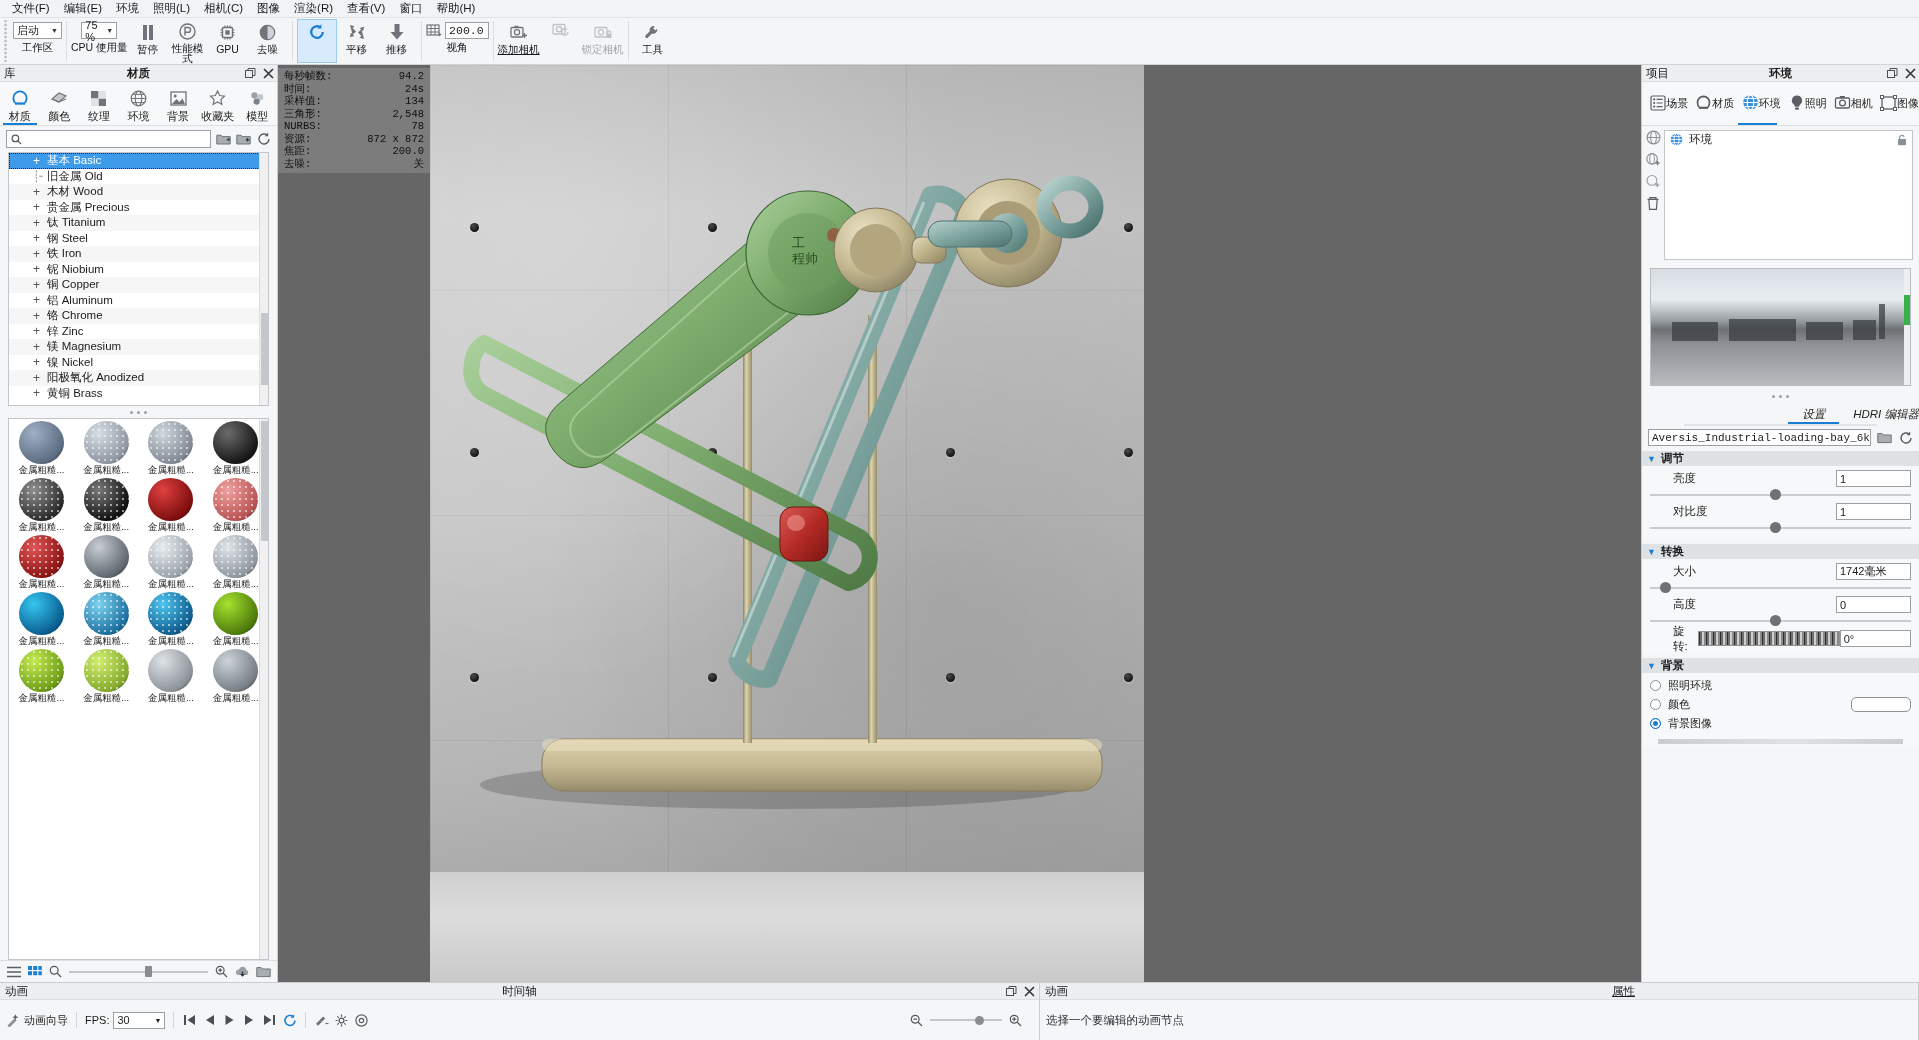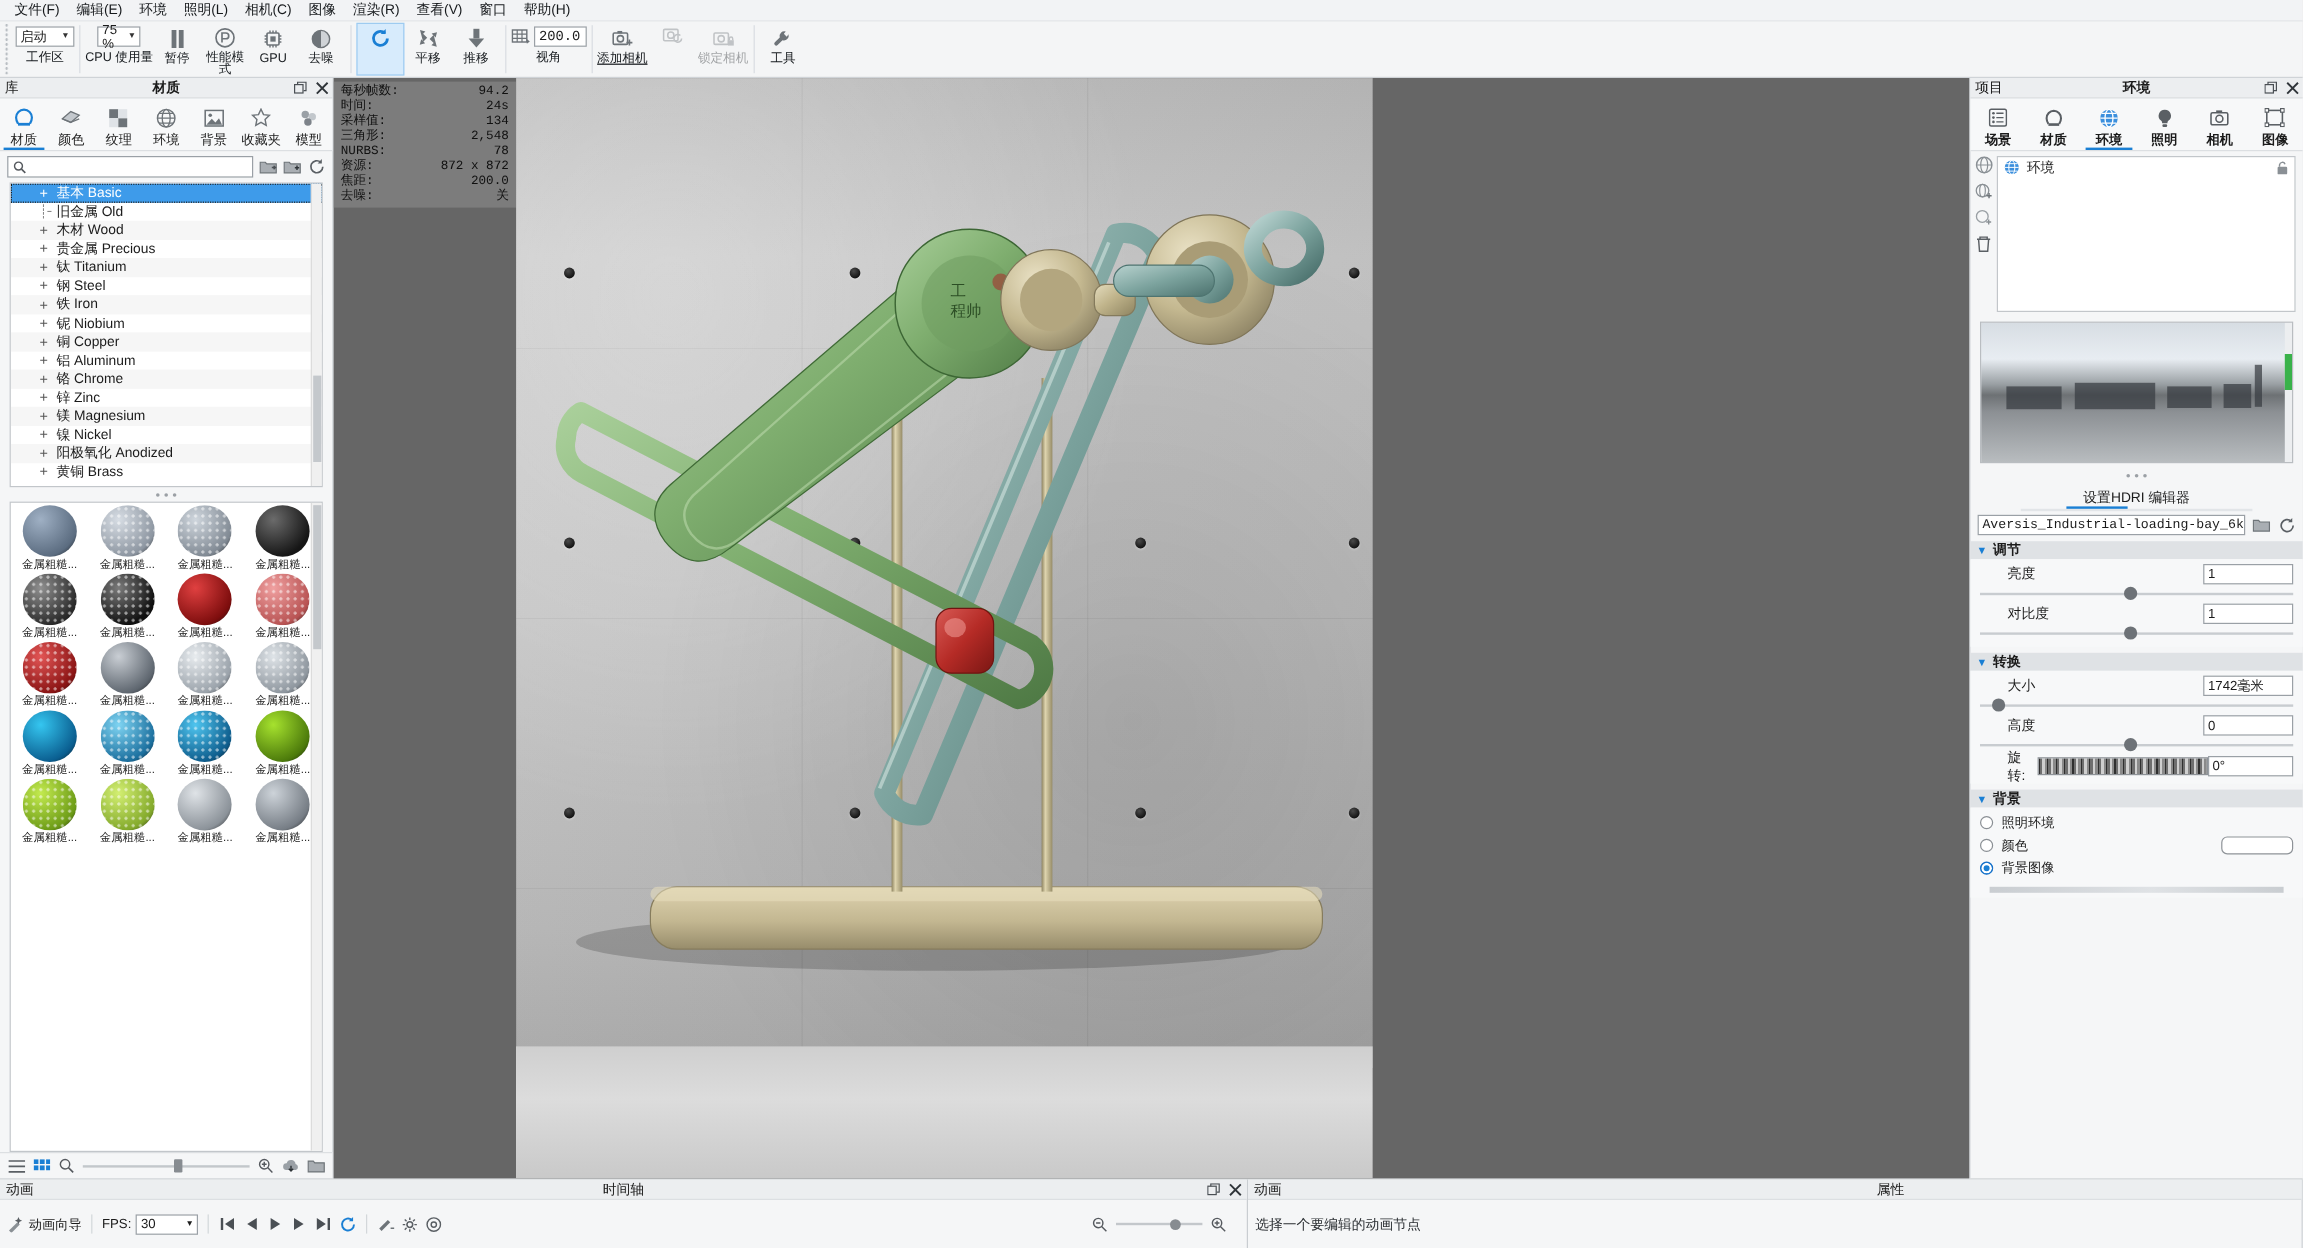--- a/index.html
+++ b/index.html
@@ -120,35 +120,35 @@
     box-shadow:0 1px 2px rgba(255,255,255,.35);}
   .stats{position:absolute;left:0;top:3px;width:152px;background:rgba(128,128,128,.86);
     font-family:"Liberation Mono", monospace;font-size:10.5px;color:#101010;padding:2px 6px 3px 6px;}
   .stats .row{display:flex;justify-content:space-between;line-height:12.5px;}
   .stats .k{white-space:nowrap;}
   .stats .v{white-space:nowrap;}
 
   
   .project{width:278px;background:#f5f6f7;border-left:1px solid #c9cdd1;display:flex;flex-direction:column;min-height:0;}
   .proj-tabs{height:44px;display:flex;align-items:flex-end;background:#f7f8f9;border-bottom:1px solid #dcdfe2;}
-  .proj-tab{flex:1;display:flex;flex-direction:column;align-items:center;justify-content:flex-end;height:44px;padding-bottom:1px;position:relative;cursor:default;font-weight:bold;}
+  .proj-tab{flex:1;display:flex;flex-direction:row;align-items:center;justify-content:flex-end;height:44px;padding-bottom:1px;position:relative;cursor:default;}
   .proj-tab .ic{height:20px;display:flex;align-items:center;justify-content:center;}
   .proj-tab .lb{font-size:11px;margin-top:1px;}
   .proj-tab.sel::after{content:"";position:absolute;bottom:0;left:4px;right:4px;height:2px;background:#1a7fd4;}
   .envrow{display:flex;flex:0 0 auto;}
   .envtools{width:22px;display:flex;flex-direction:column;align-items:center;padding-top:4px;gap:7px;}
   .envlist{flex:1;height:130px;margin:4px 6px 0 0;border:1px solid #c2c6ca;background:#fff;position:relative;}
   .envitem{height:17px;display:flex;align-items:center;gap:6px;padding:0 5px;font-size:11.5px;}
   .envitem .lock{margin-left:auto;}
   .hdri-prev{height:118px;margin:8px 8px 0 8px;border:1px solid #b9bdc1;position:relative;overflow:hidden;
     background:linear-gradient(180deg,#d7dde3 0%,#e8edf2 26%,#9aa0a4 44%,#6d7174 52%,#8c9094 64%,#b8bcbf 100%);}
   .hdri-prev .bld{position:absolute;background:rgba(55,60,65,.72);}
   .hdri-prev .sb-v{position:absolute;right:0;top:0;width:6px;height:100%;background:#eceef0;}
   .hdri-prev .sb-v i{position:absolute;left:0;width:6px;top:26px;height:30px;background:#39b24a;display:block;}
-  .settabs{height:20px;display:flex;align-items:flex-end;justify-content:center;margin-top:2px;}
+  .settabs{height:20px;display:flex;align-items:flex-end;justify-content:flex-end;gap:28px;margin-top:2px;font-style:italic;}
   .settab{font-size:11.5px;padding-bottom:2px;position:relative;cursor:default;}
   .settab.sel::after{content:"";position:absolute;bottom:0;left:-14px;right:-14px;height:2px;background:#1a7fd4;}
   .settabs-line{height:2px;background:#e2e5e8;margin:0 42px;}
   .filerow{display:flex;align-items:center;gap:6px;padding:3px 6px 0 6px;}
   .filerow .fld{flex:1;height:17px;border:1px solid #9aa0a6;background:#fff;display:flex;align-items:center;
     padding:0 3px;font-size:11px;font-family:"Liberation Mono",monospace;overflow:hidden;white-space:nowrap;}
   .section{margin-top:5px;}
   .sec-head{height:15px;background:#dfe2e5;display:flex;align-items:center;gap:5px;padding-left:5px;font-weight:bold;font-size:11.5px;}
   .sec-head .chev{color:#1a7fd4;font-size:9px;}
   .sec-body{padding:3px 8px 4px 8px;background:#f7f8f9;}
@@ -1200,19 +1200,19 @@
                 <path d="M8 8l4 4M3.2 5.2h4M5.2 3.2v4" stroke="#55595e" stroke-width="1.2"></path>
               </svg>
           </span>
         </span>
       </div>
     </div>
 
     <div class="dock" style="flex:1;">
       <div class="dock-head">
         <span style="font-size:11.5px;">动画</span>
-        <span style="position:absolute;left:524px;font-size:11.5px;">属性</span>
+        <span style="position:absolute;left:572px;font-size:11.5px;text-decoration:underline;">属性</span>
       </div>
       <div class="prop-body">选择一个要编辑的动画节点</div>
     </div>
 
   </div>
 </div>
 
 </body></html>

